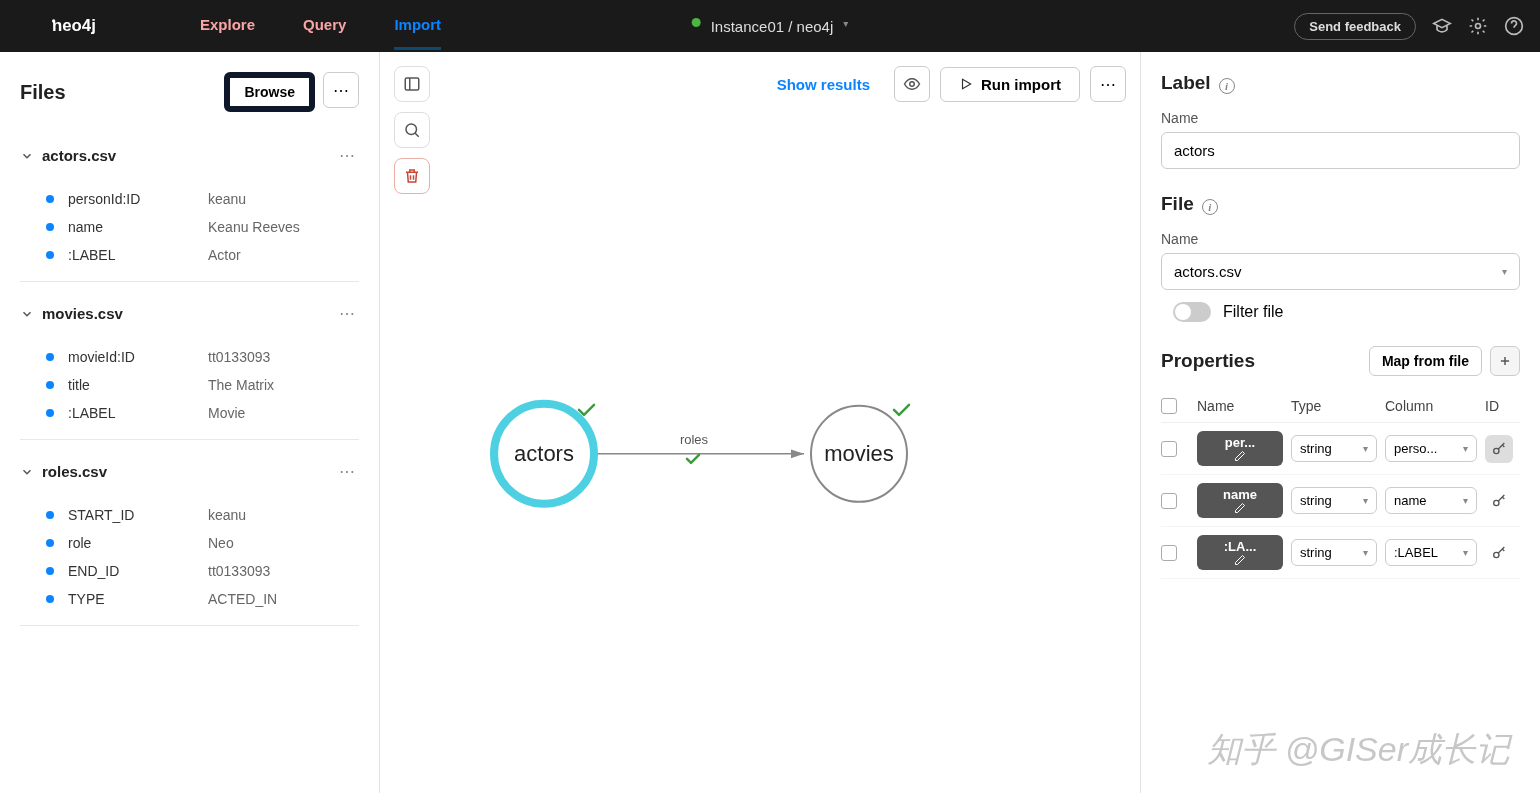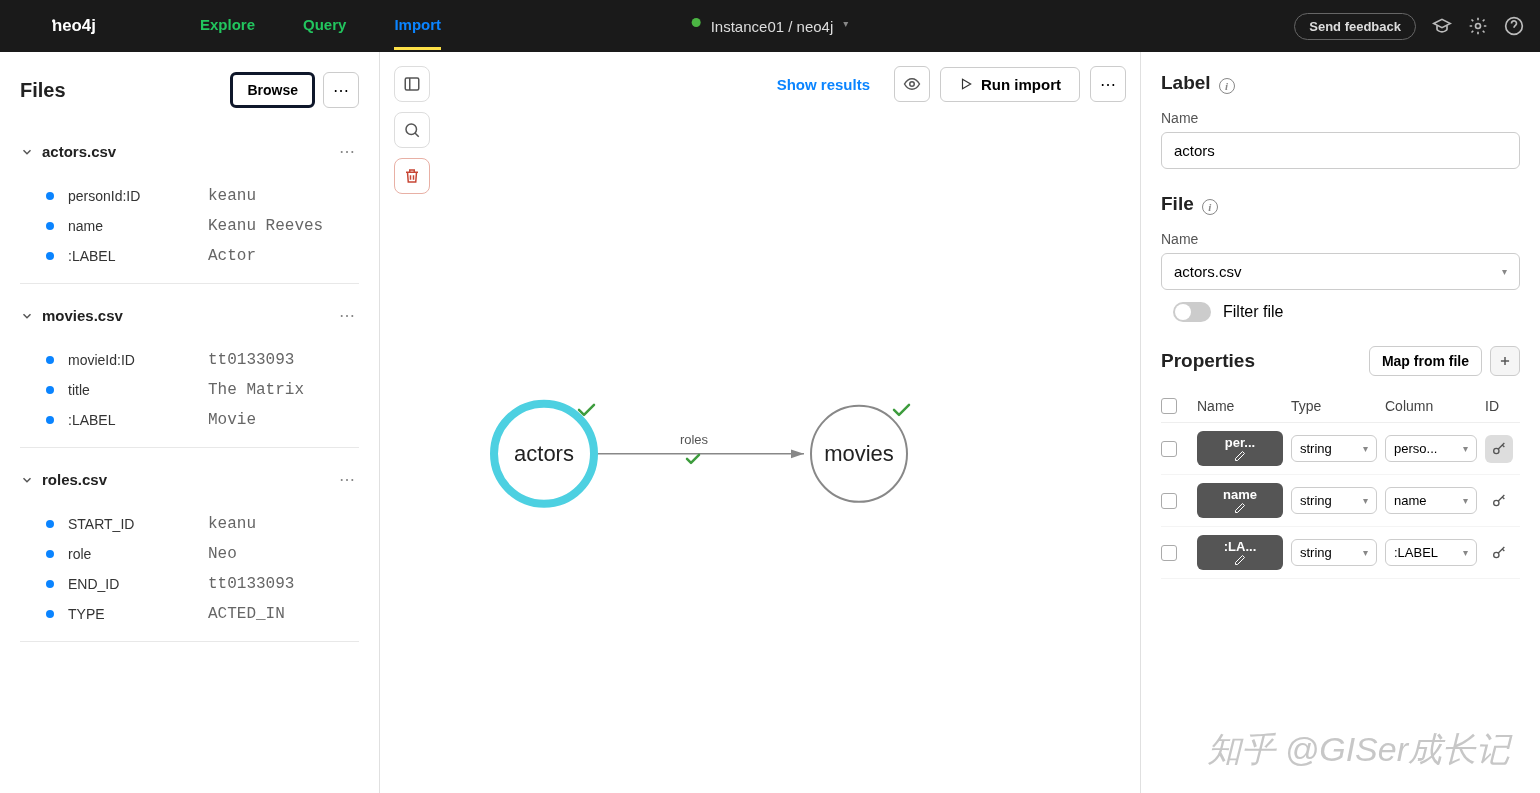--- a/index.html
+++ b/index.html
@@ -3,49 +3,49 @@
 <meta charset="utf-8">
 <style>
 * { box-sizing: border-box; margin: 0; padding: 0; font-family: -apple-system, BlinkMacSystemFont, "Segoe UI", Helvetica, Arial, sans-serif; }
 body { width: 1540px; height: 793px; background: #fff; overflow: hidden; position: relative; }
 
 
 .topbar { height: 52px; background: #1a1a1a; display: flex; align-items: center; padding: 0 16px; color: #fff; position: relative; }
 .logo { display: flex; align-items: center; margin-right: 64px; margin-left: 36px; }
 .logo svg { height: 24px; }
 .nav-tabs { display: flex; gap: 48px; }
-.nav-tab { color: #22c55e; font-size: 15px; font-weight: 600; cursor: pointer; padding: 14px 0; }
-.nav-tab.active { color: #0a84ff; border-bottom: 3px solid #fde047; }
+.nav-tab { color: #fca5a5; font-size: 15px; font-weight: 600; cursor: pointer; padding: 14px 0; }
+.nav-tab.active { color: #0a84ff; border-bottom: 3px solid #0c4a6e; }
 .topbar-center { position: absolute; left: 50%; transform: translateX(-50%); display: flex; align-items: flex-start; gap: 10px; color: #ddd; font-size: 15px; }
 .status-dot { width: 9px; height: 9px; border-radius: 50%; background: #4bb543; }
 .topbar-right { margin-left: auto; display: flex; align-items: center; gap: 16px; }
 .feedback-btn { border: 1px solid #666; border-radius: 16px; padding: 5px 14px; color: #ddd; font-size: 13px; font-weight: 600; cursor: pointer; }
 .topbar-icon { color: #bbb; cursor: pointer; display: flex; }
 
 
 .main { display: flex; height: calc(100% - 52px); }
 
 
 .sidebar-left { width: 380px; border-right: 1px solid #e0e0e0; padding: 20px 20px; overflow-y: auto; }
 .sl-header { display: flex; align-items: center; justify-content: space-between; margin-bottom: 24px; }
 .sl-title { font-size: 20px; font-weight: 700; color: #222; }
 .sl-actions { display: flex; gap: 8px; }
-.browse-btn { border: 3px solid #0f172a; border-radius: 6px; padding: 6px 14px; font-size: 14px; font-weight: 600; cursor: pointer; background: #fff; }
+.browse-btn { border: 6px solid #0f172a; border-radius: 6px; padding: 6px 14px; font-size: 14px; font-weight: 600; cursor: pointer; background: #fff; }
 .icon-btn { width: 36px; height: 36px; border: 1px solid #ccc; border-radius: 6px; display: flex; align-items: center; justify-content: center; cursor: pointer; background: #fff; }
 
 .file-section { margin-bottom: 12px; border-bottom: 1px solid #e8e8e8; padding-bottom: 12px; }
 .file-header { display: flex; align-items: center; justify-content: space-between; padding: 6px 0; cursor: pointer; }
 .file-header-left { display: flex; align-items: center; gap: 8px; }
 .file-name { font-size: 15px; font-weight: 600; color: #222; }
 .file-menu { color: #888; cursor: pointer; padding: 4px; }
 .file-fields { padding: 10px 0 0 26px; }
 .file-field { display: flex; align-items: center; padding: 6px 0; }
 .fld-dot { width: 8px; height: 8px; border-radius: 50%; background: #0a84ff; margin-right: 14px; flex-shrink: 0; }
 .fld-key { width: 140px; font-size: 14px; color: #333; }
-.fld-val { font-size: 16px; color: #666; font-family: Liberation Mono, monospace; }
+.fld-val { font-size: 14px; color: #666; }
 
 
 .canvas-area { flex: 1; position: relative; background: #fff; }
 .canvas-topleft { position: absolute; top: 14px; left: 14px; display: flex; flex-direction: column; gap: 10px; }
 .canvas-btn { width: 36px; height: 36px; border: 1px solid #ddd; border-radius: 8px; display: flex; align-items: center; justify-content: center; cursor: pointer; background: #fff; }
 .canvas-btn.danger { border-color: #e8b0a5; color: #c74634; }
 .canvas-topright { position: absolute; top: 14px; right: 14px; display: flex; gap: 10px; align-items: center; }
 .show-results { color: #0a84ff; font-size: 15px; font-weight: 600; cursor: pointer; margin-right: 14px; }
 .run-btn { border: 1px solid #ccc; border-radius: 6px; padding: 8px 18px; font-size: 15px; font-weight: 600; cursor: pointer; background: #fff; display: flex; align-items: center; gap: 8px; }
 

